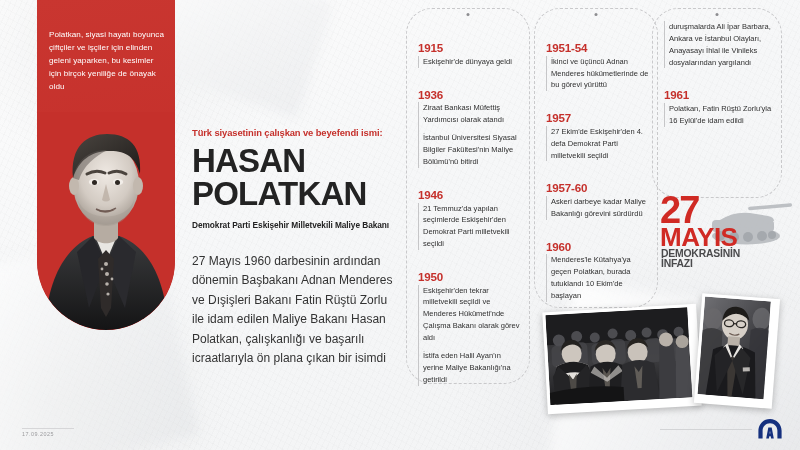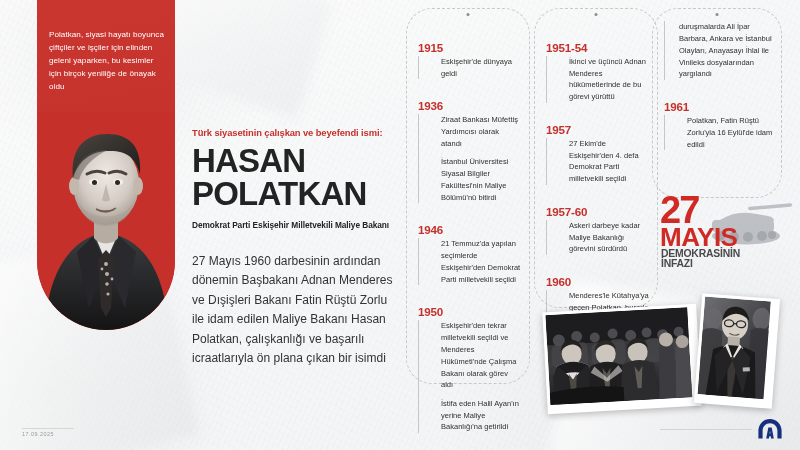--- a/index.html
+++ b/index.html
@@ -132,31 +132,31 @@
     color: #c5302b;
     font-size: 11.6px;
     font-weight: bold;
     letter-spacing: -0.2px;
     line-height: 1.18;
     margin-bottom: 1px;
     margin-top: 20px;
   }
   .tl-body {
     border-left: 1px solid #c6c6c8;
-    padding-left: 22px;
+    padding-left: 4px;
     font-size: 7.5px;
     line-height: 1.58;
     color: #303030;
     letter-spacing: 0.01px;
   }
   .tl-body p { margin: 0 0 0 0; }
   .tl-body p + p { margin-top: 6.5px; }
   .tl-lead-only {
     border-left: 1px solid #c6c6c8;
-    padding-left: 14px;
+    padding-left: 4px;
     font-size: 7.5px;
     line-height: 1.58;
     color: #303030;
   }
   
   .col-dot {
     position: absolute;
     left: 50%; top: 4px;
     transform: translateX(-50%);
     width: 3px; height: 3px;

